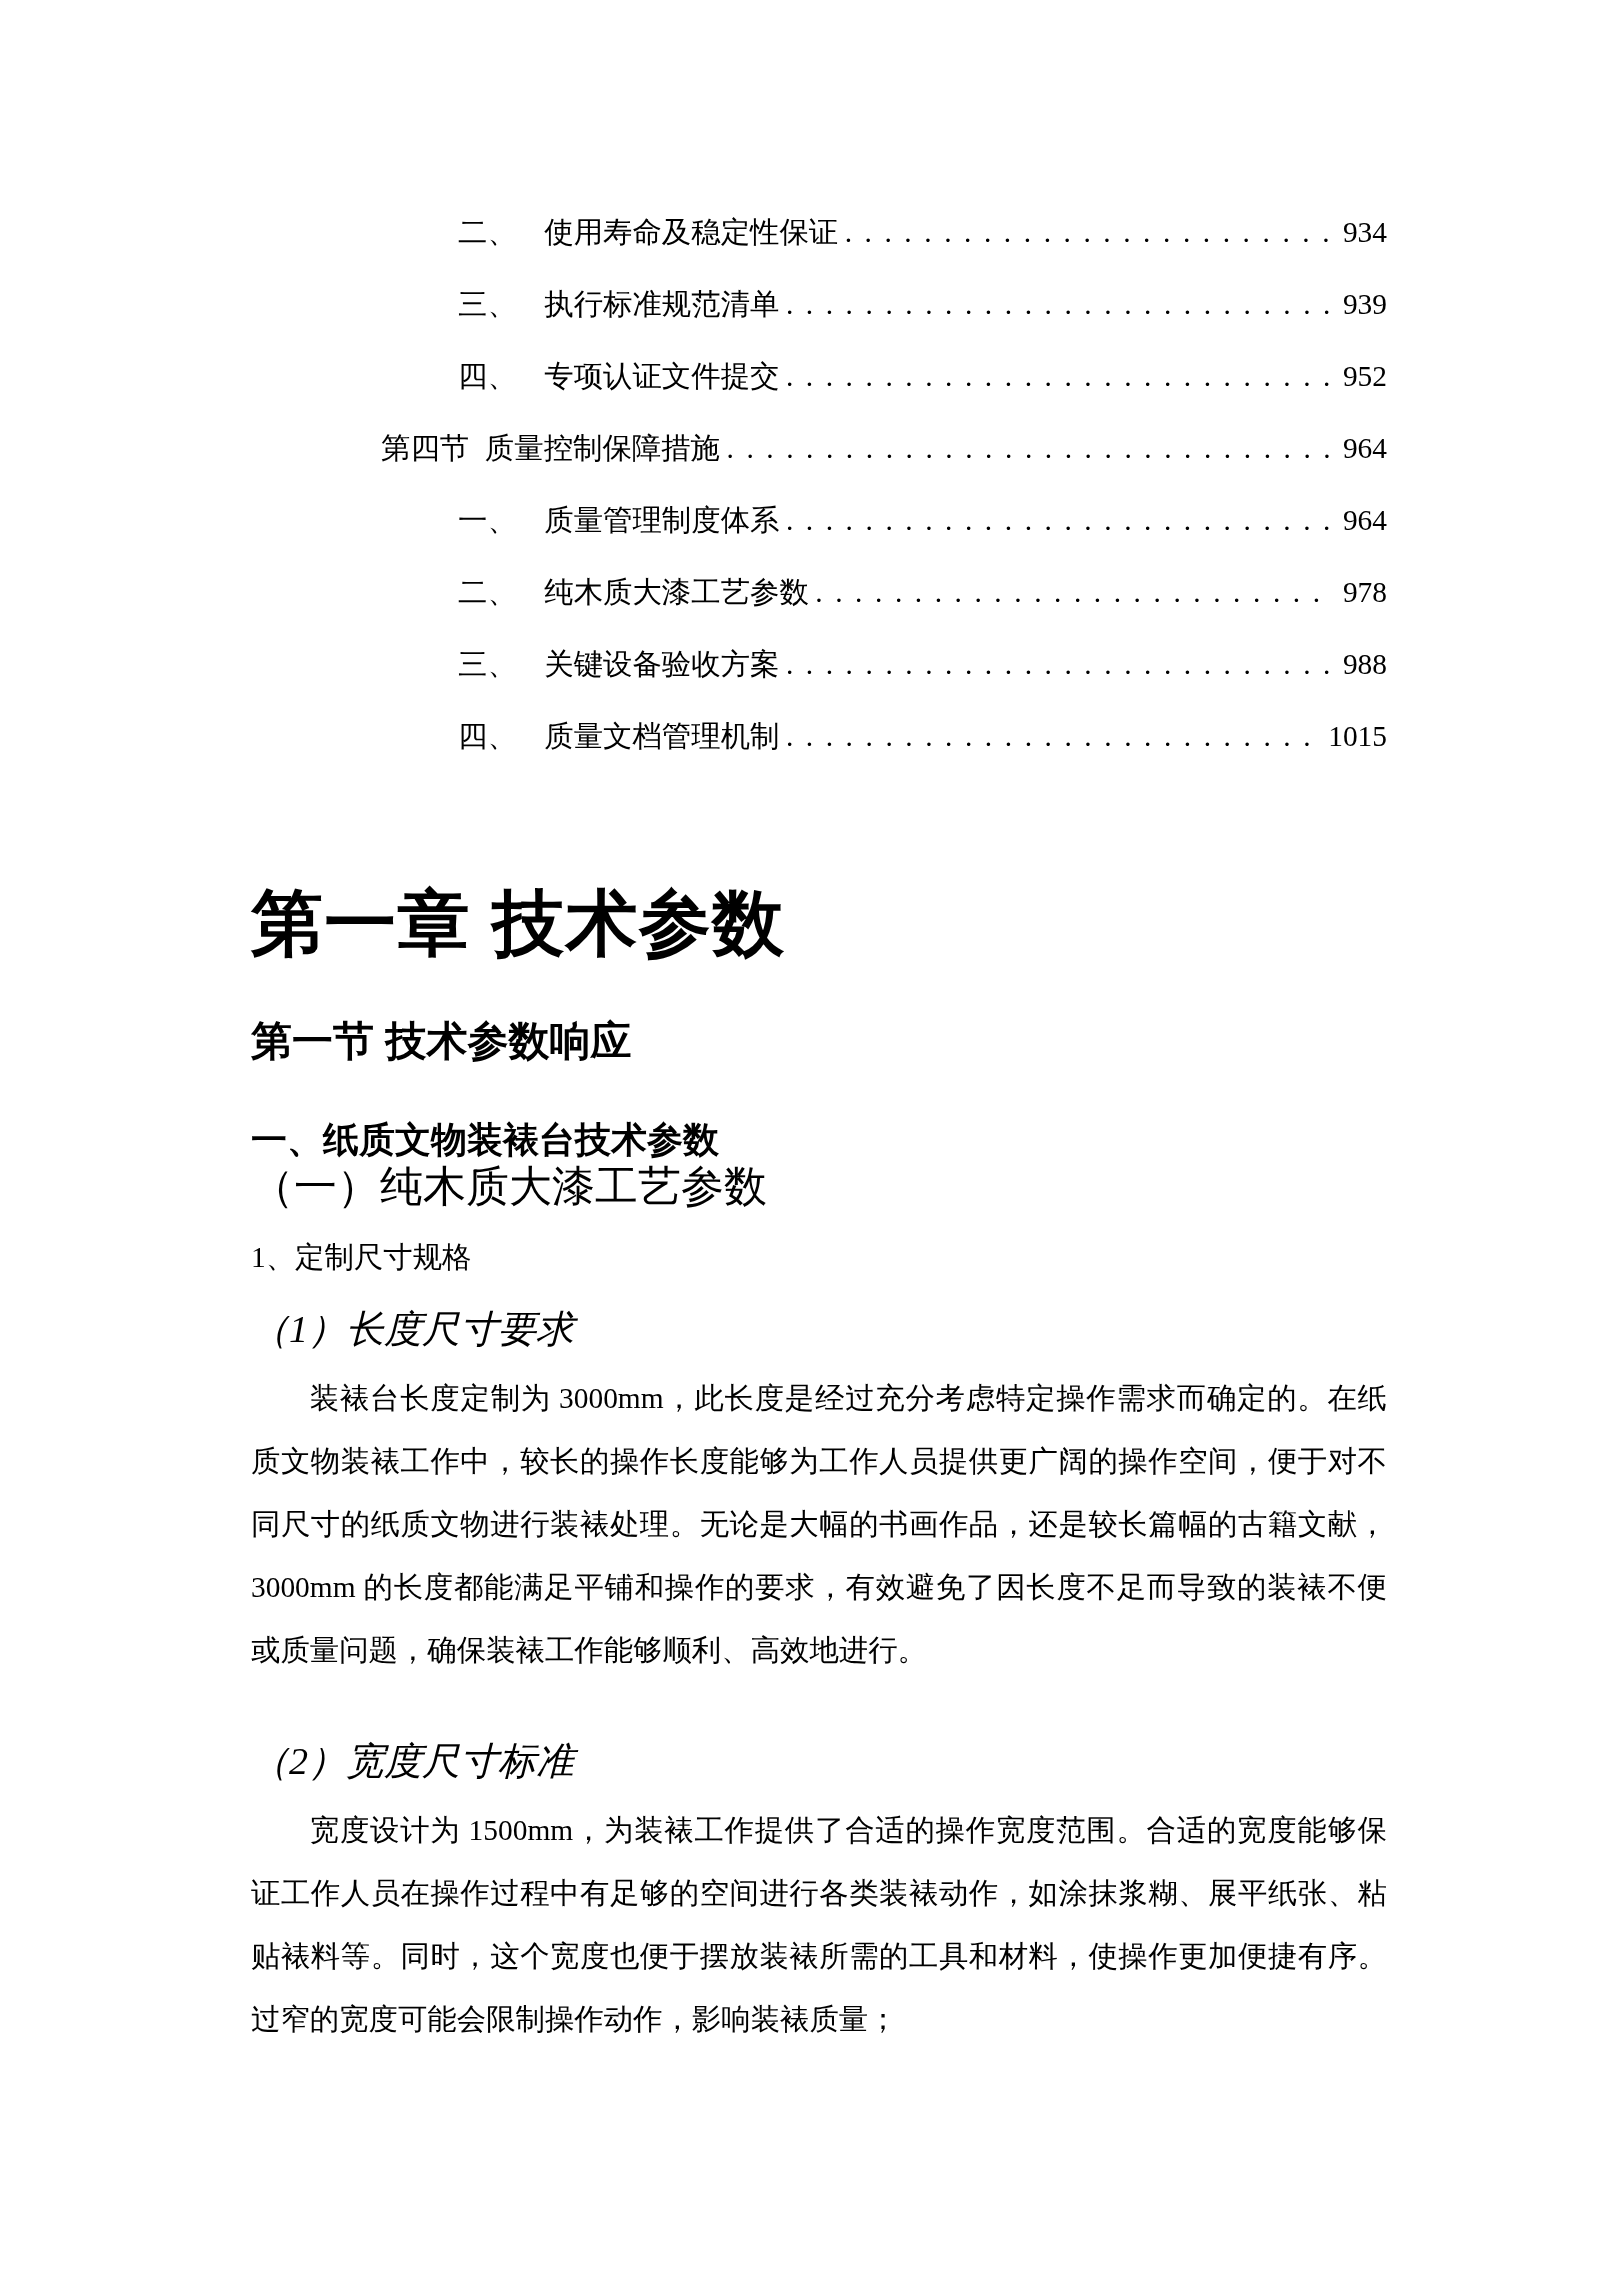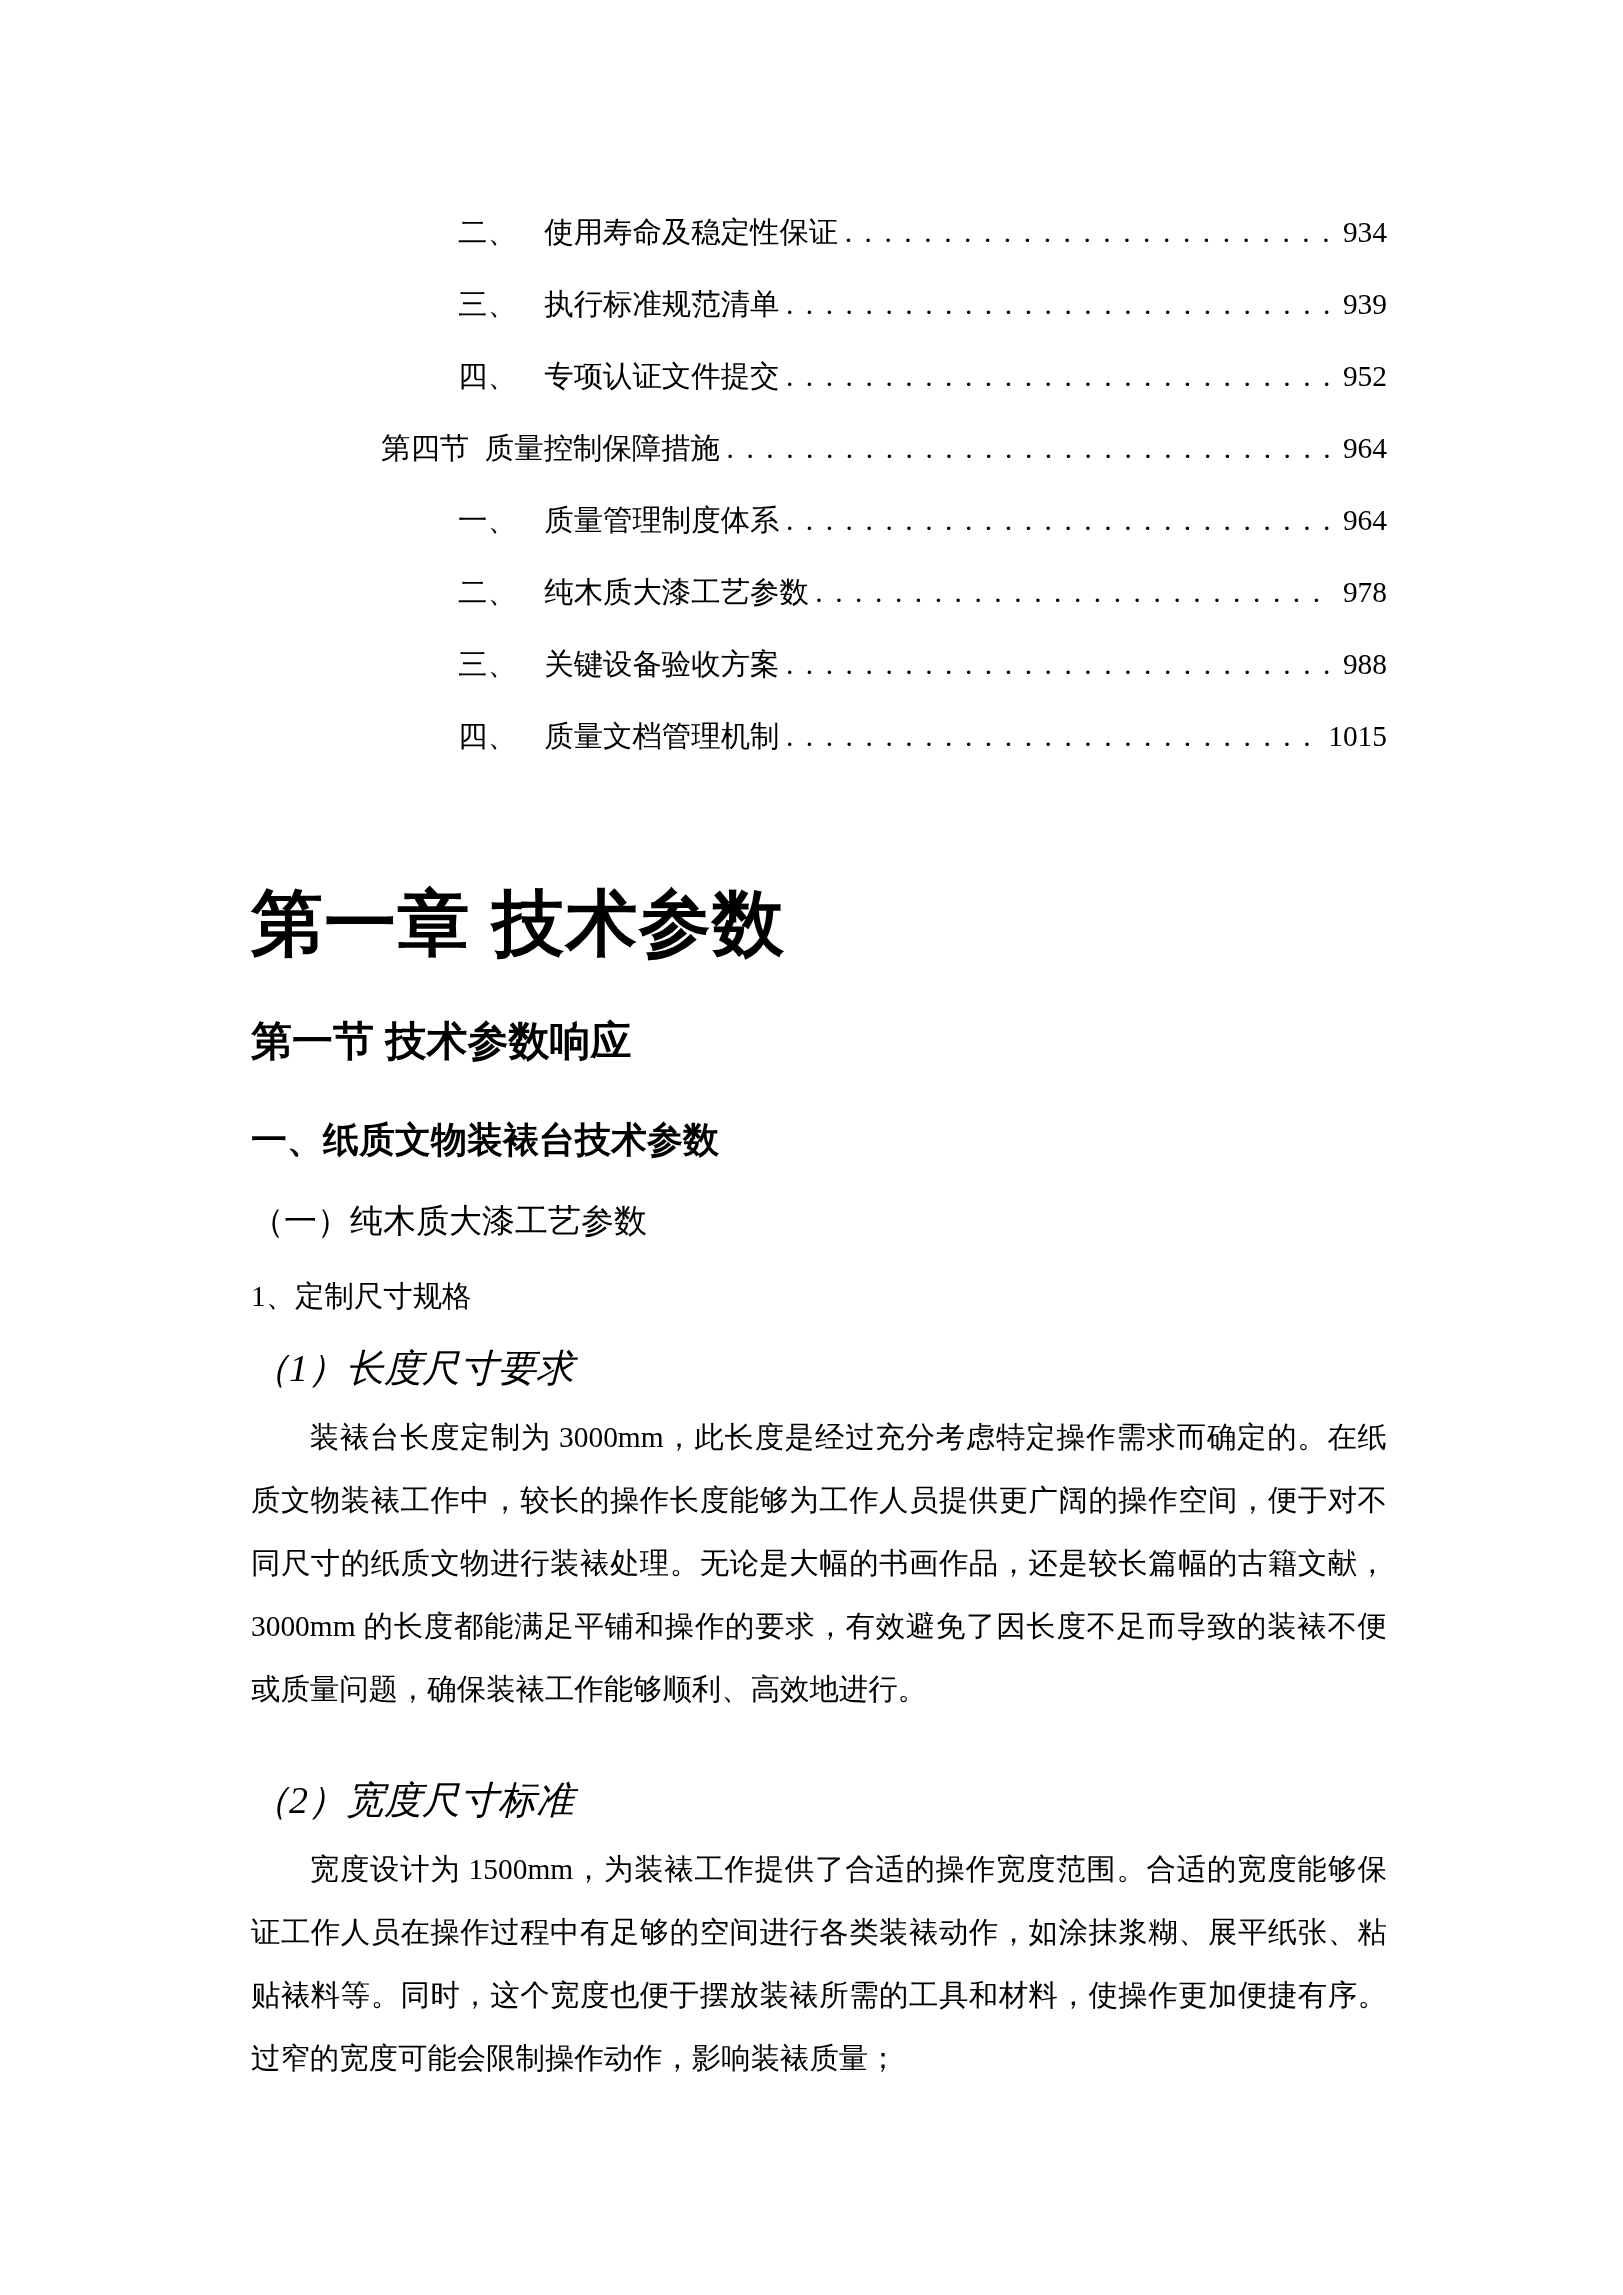--- a/index.html
+++ b/index.html
@@ -60,27 +60,26 @@
     line-height: 1.2;
   }
   .heading-1 {
     margin-top: 51px;
     font-family: "Liberation Sans", "DejaVu Sans", sans-serif;
     font-weight: bold;
     font-size: 36px;
     line-height: 1.2;
   }
   .heading-2 {
-    margin-top: 41px;
-    font-size: 33px;
+    font-size: 43px;
     line-height: 1.2;
     font-weight: normal;
   }
   .heading-3 {
-    margin-top: 38px;
+    margin-top: 28px;
     font-size: 29.4px;
     line-height: 1.2;
   }
   .heading-4 {
     margin-top: 31px;
     font-size: 38px;
     line-height: 1.2;
     font-style: italic;
   }
 

